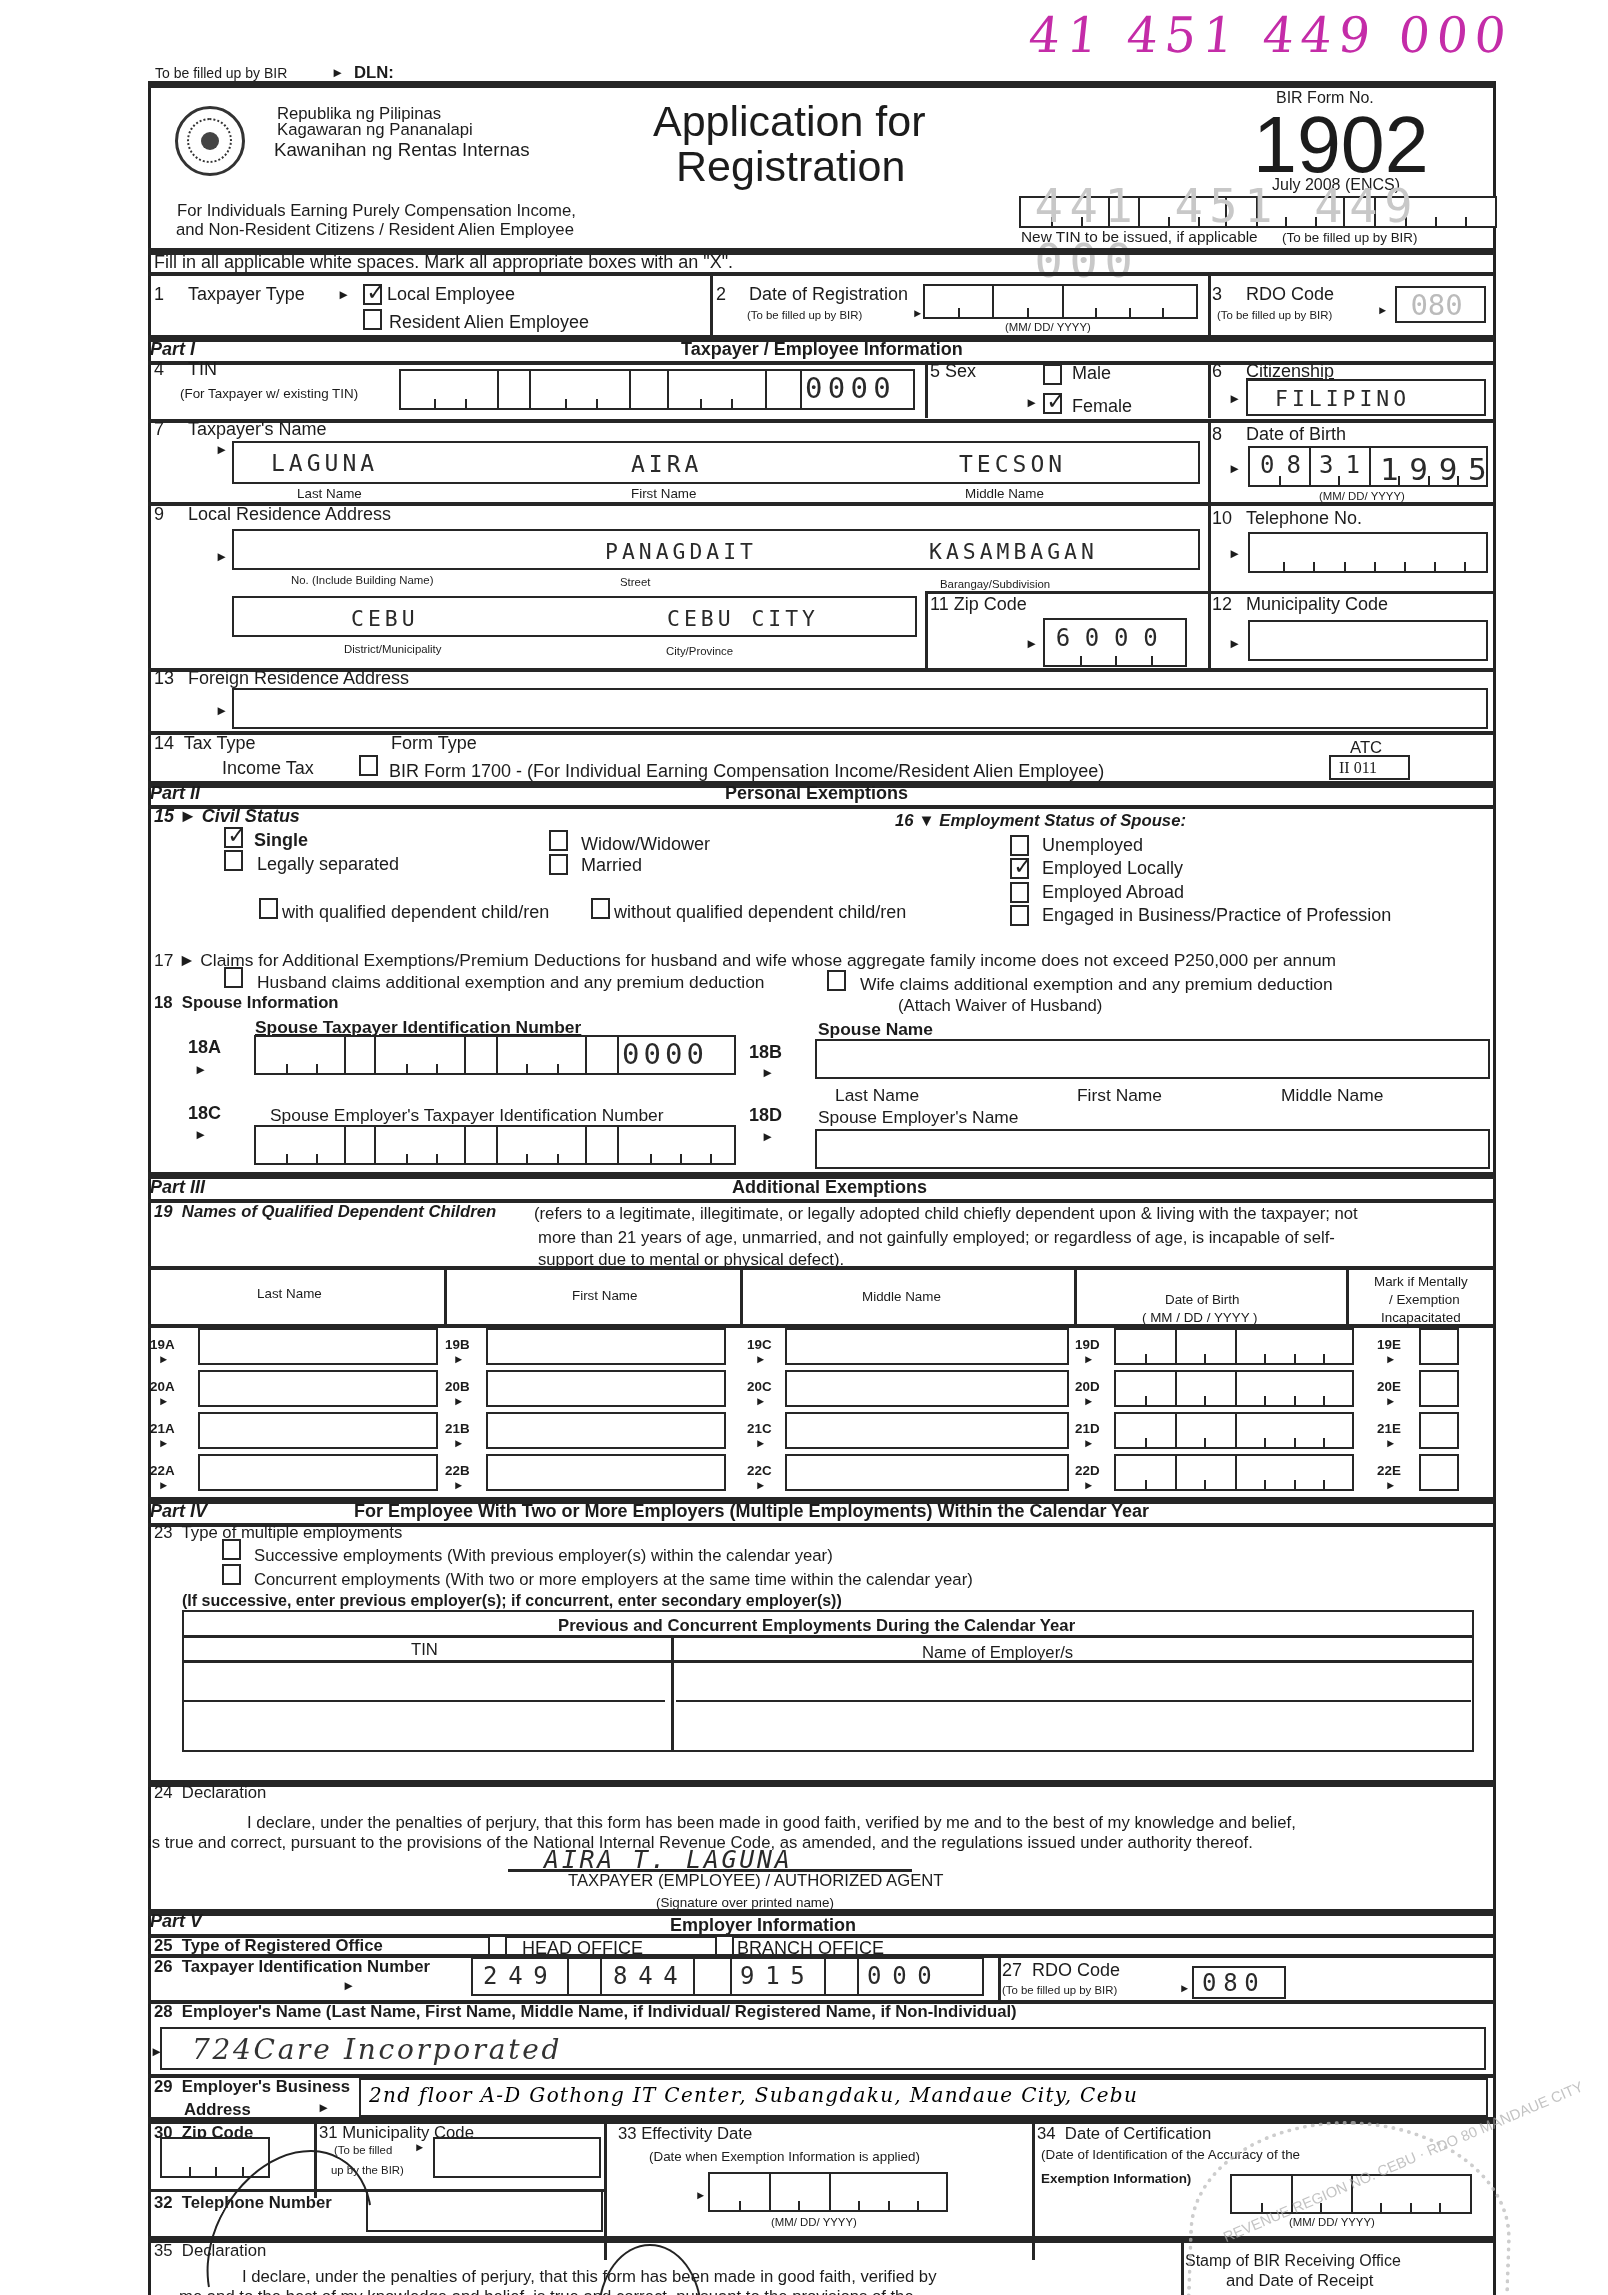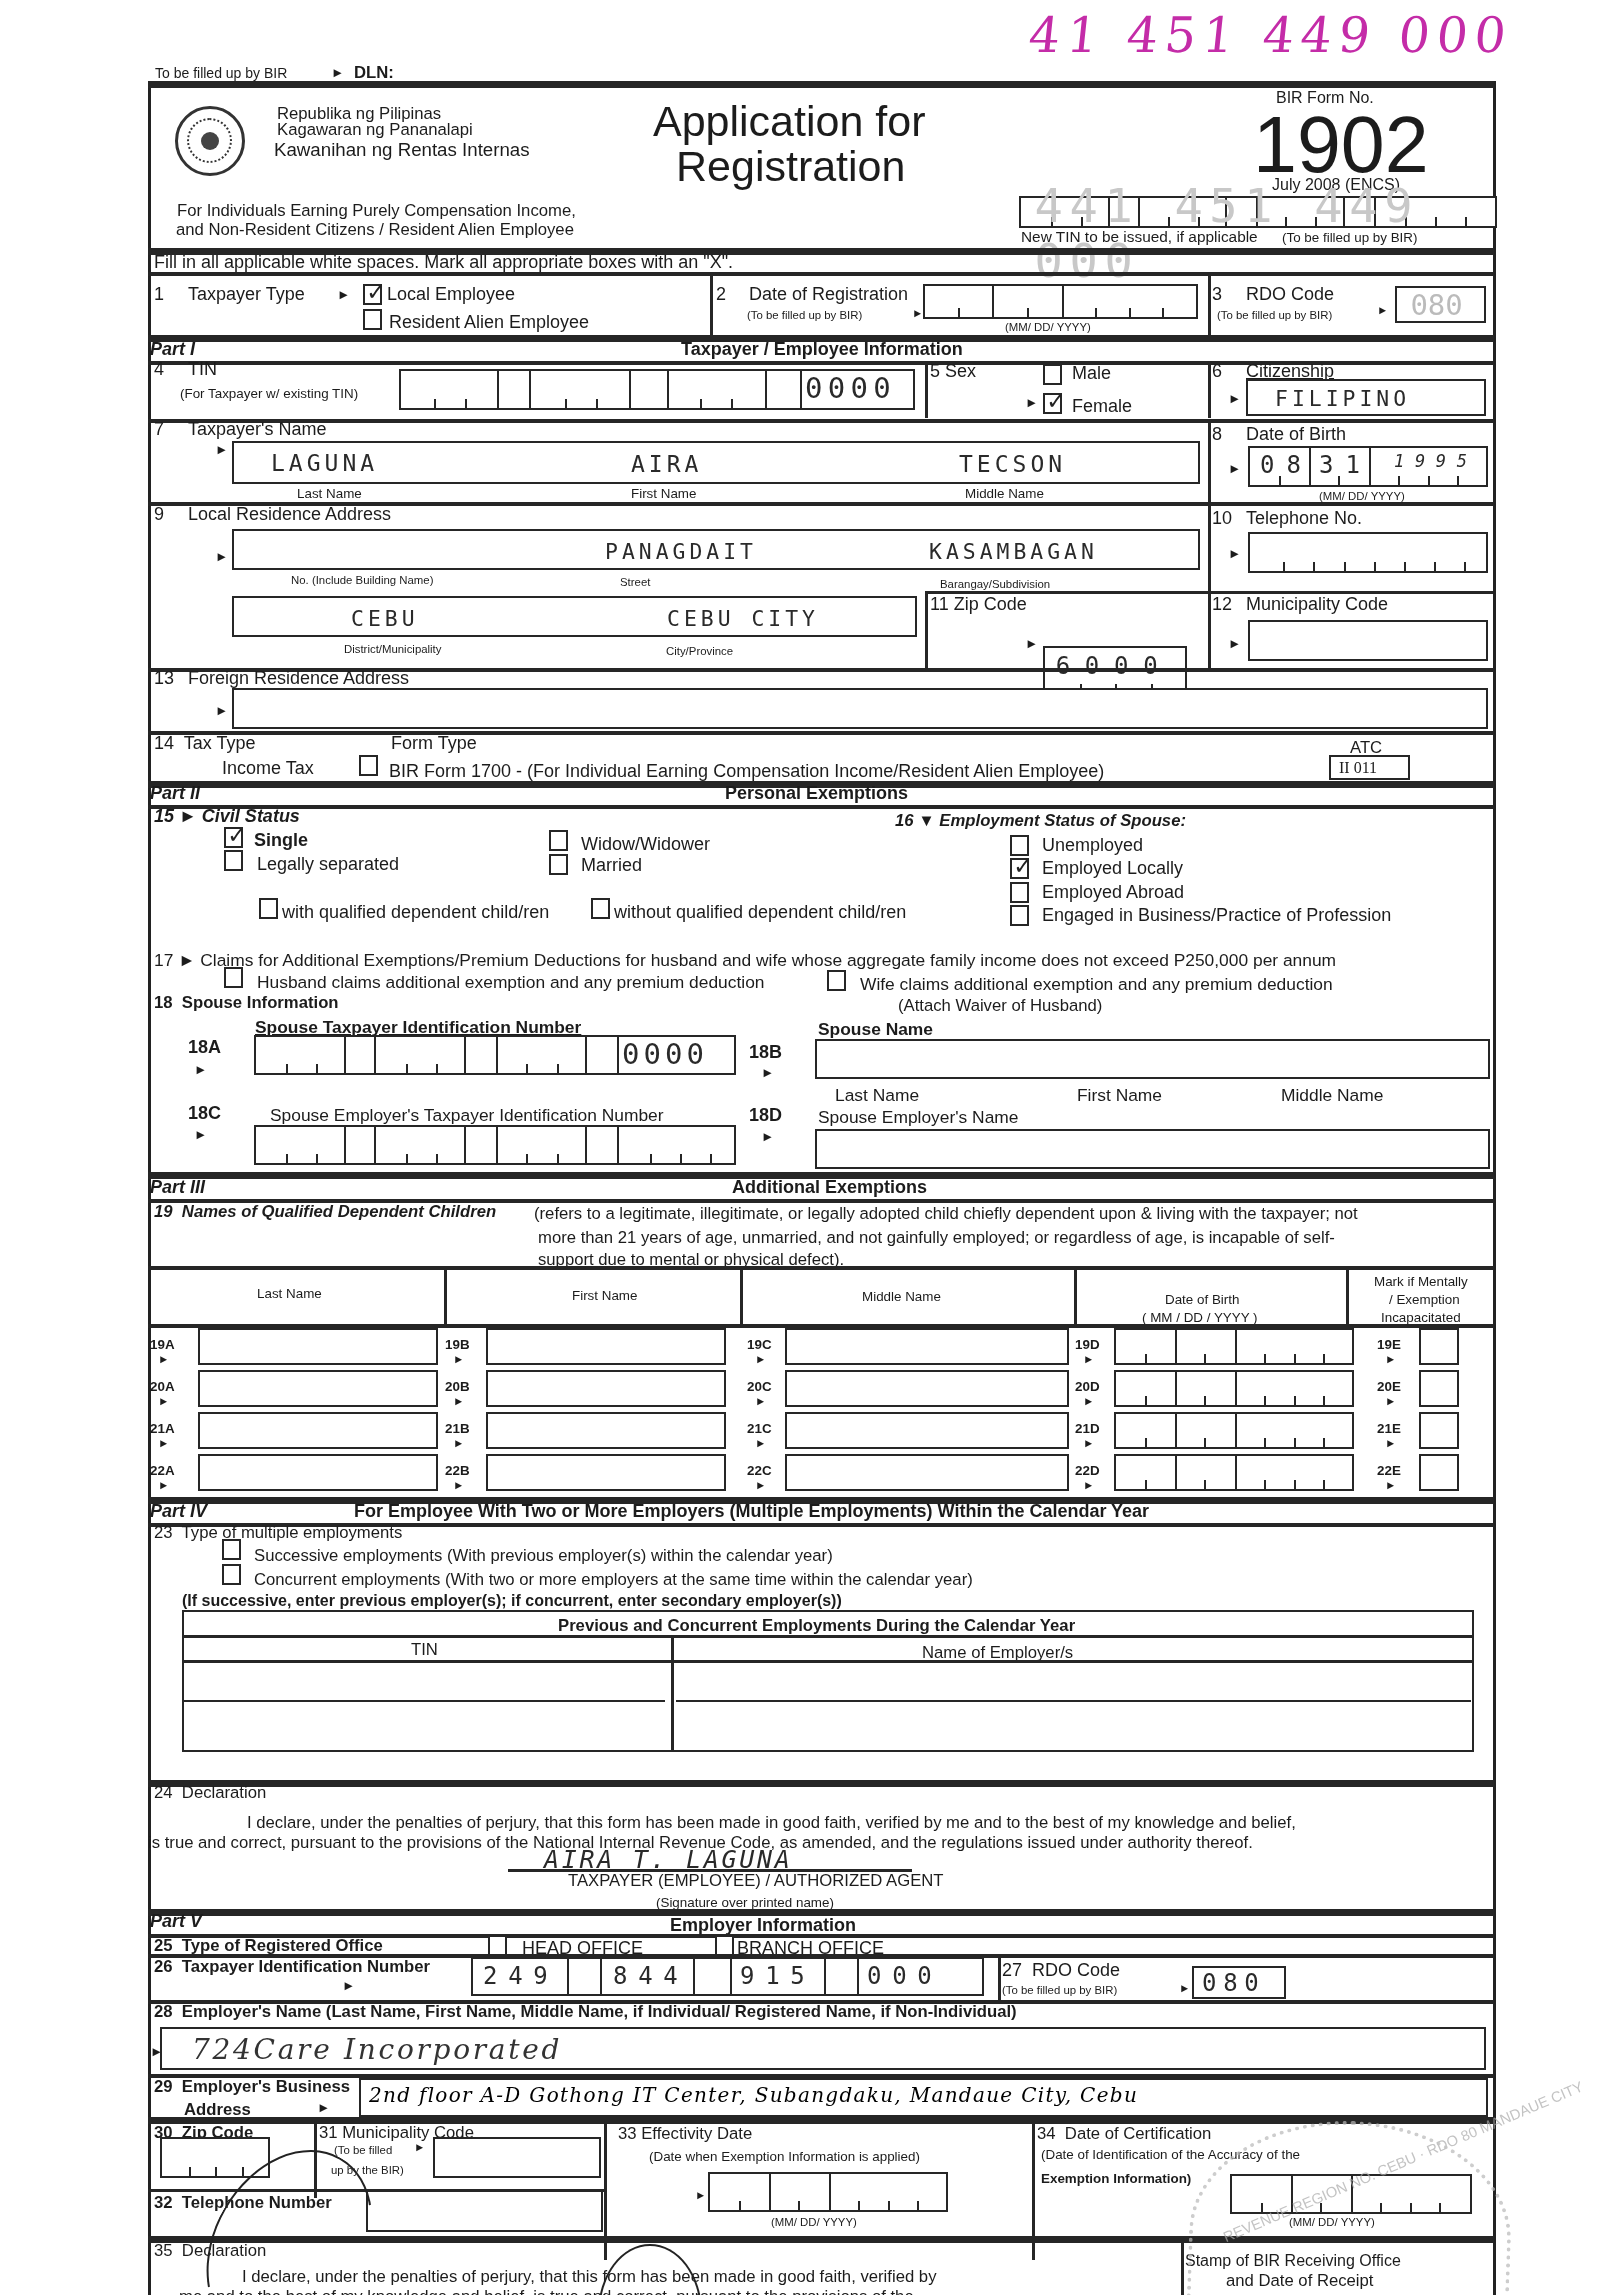--- a/index.html
+++ b/index.html
@@ -163,21 +163,21 @@
 <div class="box" style="left:1248px; top:446px; width:240px; height:41px;">
   <div class="div" style="left:59px"></div>
     <div class="div" style="left:119px"></div>
   <div class="tick" style="left:29px"></div>
     <div class="tick" style="left:88px"></div>
     <div class="tick" style="left:148px"></div>
     <div class="tick" style="left:178px"></div>
     <div class="tick" style="left:207px"></div>
   <span class="abs hand" style="left:10px; top:2.7px; font-size:24px; letter-spacing:12px;">08</span>
   <span class="abs hand" style="left:69px; top:2.7px; font-size:24px; letter-spacing:12px;">31</span>
-  <span class="abs hand" style="left:144px; top:2.7px; font-size:17px; letter-spacing:10.7px;font-style:italic;">1995</span>
+  <span class="abs hand" style="left:130px; top:2.7px; font-size:31px; letter-spacing:10.7px;">1995</span>
 </div>
 <div class="lbl xs" style="left:1319px; top:490px;">(MM/ DD/ YYYY)</div>
 
 <div class="hr med" style="top:502px;"></div>
 
 <div class="lbl" style="left:154px; top:504px;">9</div>
 <div class="lbl" style="left:188px; top:504px;">Local Residence Address</div>
 <div class="lbl sm" style="left:215px; top:549px;">►</div>
 <div class="box" style="left:232px; top:529px; width:968px; height:41px;">
   <span class="abs hand" style="left:371px; top:8px; font-size:21.4px;">PANAGDAIT</span>
@@ -202,21 +202,21 @@
     <div class="tick" style="left:94px"></div>
     <div class="tick" style="left:124px"></div>
     <div class="tick" style="left:154px"></div>
     <div class="tick" style="left:184px"></div>
     <div class="tick" style="left:214px"></div>
 </div>
 <div class="abs" style="left:925px; top:591px; width:568px; height:3.3px; background:#262626;"></div>
 <div class="vr" style="left:925px; top:591px; height:79px;"></div>
 <div class="lbl" style="left:930px; top:594px;"><span>11</span> <span>Zip Code</span></div>
 <div class="lbl sm" style="left:1025px; top:636px;">►</div>
-<div class="box" style="left:1043px; top:618px; width:144px; height:49px;margin-top:28px;">
+<div class="box" style="left:1043px; top:618px; width:144px; height:49px;">
   <div class="tick" style="left:35px"></div>
     <div class="tick" style="left:70px"></div>
     <div class="tick" style="left:106px"></div>
   <span class="abs hand" style="left:10.7px; top:4px; font-size:24px; letter-spacing:14.7px;">6000</span>
 </div>
 <div class="lbl" style="left:1212px; top:594px;">12</div>
 <div class="lbl" style="left:1246px; top:594px;">Municipality Code</div>
 <div class="lbl sm" style="left:1228px; top:636px;">►</div>
 <div class="box" style="left:1248px; top:620px; width:240px; height:41px;"></div>
 

